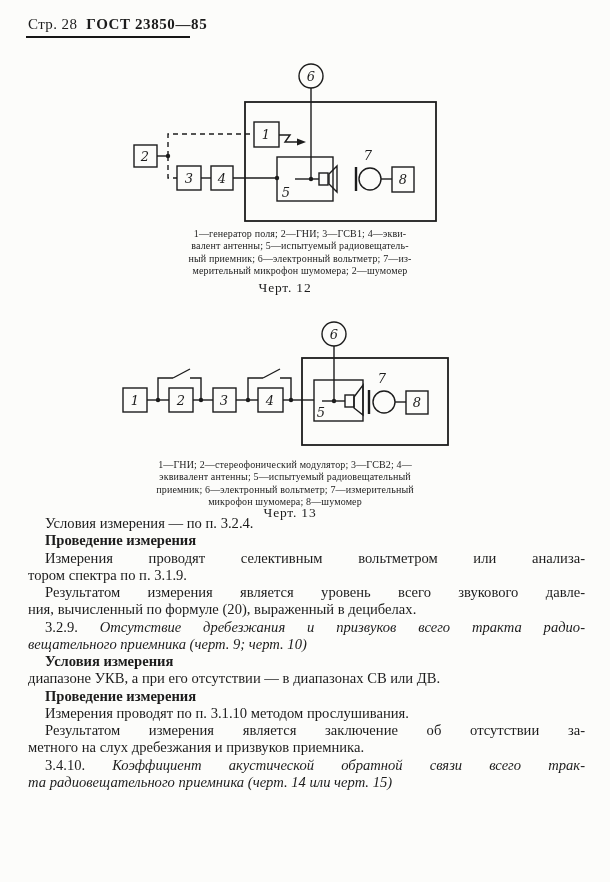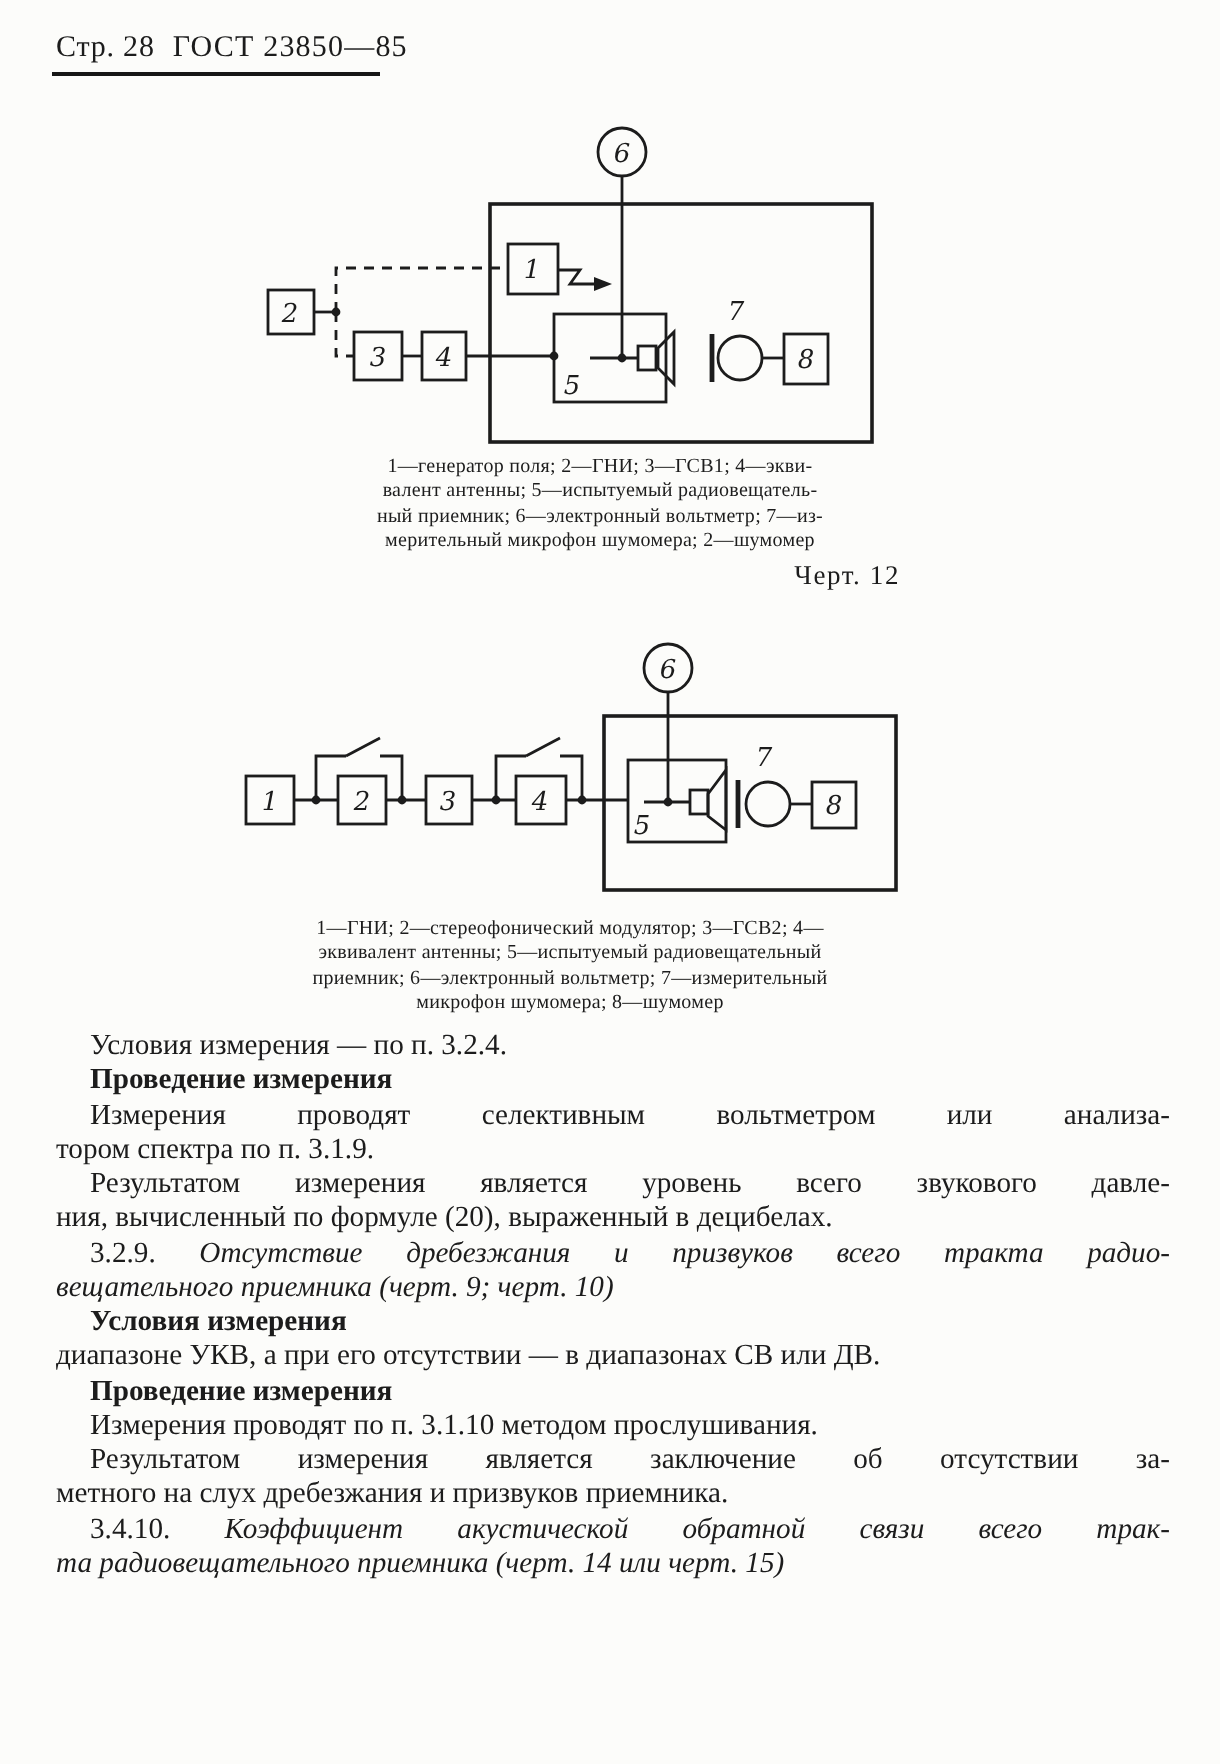--- a/index.html
+++ b/index.html
@@ -2,29 +2,29 @@
 <html><head>
 <meta charset="utf-8">
 <style>
   html,body { margin:0; padding:0; background:#e8e8e6; }
   .page {
     position:relative; width:610px; height:882px; overflow:hidden;
     background:#fcfcfa; color:#1c1c1c;
     font-family:"Liberation Serif", serif;
   }
   .hdr { position:absolute; left:28px; top:16px; font-size:15px; letter-spacing:.4px; white-space:nowrap; }
-  .hdr .docnum { font-weight:400; margin-left:9px; letter-spacing:.6px; }
+  .hdr .docnum { font-weight:700; margin-left:9px; letter-spacing:.6px; }
   .hdr-rule { position:absolute; left:26px; top:36px; width:164px; height:2px; background:#161616; }
   svg.fig { position:absolute; }
   svg.fig .lbl text {
     font-family:"DejaVu Serif", serif; font-style:italic;
     font-size:13px; fill:#1c1c1c; stroke:none;
   }
   .cap { position:absolute; font-size:10px; line-height:12.4px; text-align:center; letter-spacing:.15px; }
-  .figtitle { position:absolute; font-size:13.5px; letter-spacing:.8px; text-align:right; }
+  .figtitle { position:absolute; font-size:13.5px; letter-spacing:.8px; text-align:center; }
   .bodytext { position:absolute; left:28px; top:515px; width:557px; font-size:14.6px; line-height:17.25px; }
   .bl { height:17.25px; white-space:nowrap; }
   .bl.full { white-space:normal; text-align:justify; text-align-last:justify; }
   .bl.ind { text-indent:17px; }
   .bl .b { font-weight:700; }
   .bl .i { font-style:italic; }
 </style>
 </head>
 <body>
 
@@ -135,20 +135,21 @@
   </svg>
 
   <div class="cap" style="left:105px;top:459px;width:360px">
     <div>
         <div>1—ГНИ;  2—стереофонический модулятор;  3—ГСВ2;  4—</div>
         <div>эквивалент антенны;  5—испытуемый радиовещательный</div>
         <div>приемник;  6—электронный вольтметр;  7—измерительный</div>
         <div>микрофон шумомера;  8—шумомер</div>
       </div>
   </div>
+  <div class="figtitle" style="left:110px;top:505px;width:360px">Черт. 13</div>
 
   <div class="bodytext">
       <div class="bl ind"><span>Условия измерения — по п. 3.2.4.</span></div>
       <div class="bl ind"><span class="b">Проведение измерения</span></div>
       <div class="bl ind full"><span>Измерения проводят селективным вольтметром или анализа-</span></div>
       <div class="bl"><span>тором спектра по п. 3.1.9.</span></div>
       <div class="bl ind full"><span>Результатом измерения является уровень всего звукового давле-</span></div>
       <div class="bl"><span>ния, вычисленный по формуле (20), выраженный в децибелах.</span></div>
       <div class="bl ind full"><span>3.2.9. </span><span class="i">Отсутствие дребезжания и призвуков всего тракта радио-</span></div>
       <div class="bl"><span class="i">вещательного приемника (черт. 9; черт. 10)</span></div>

